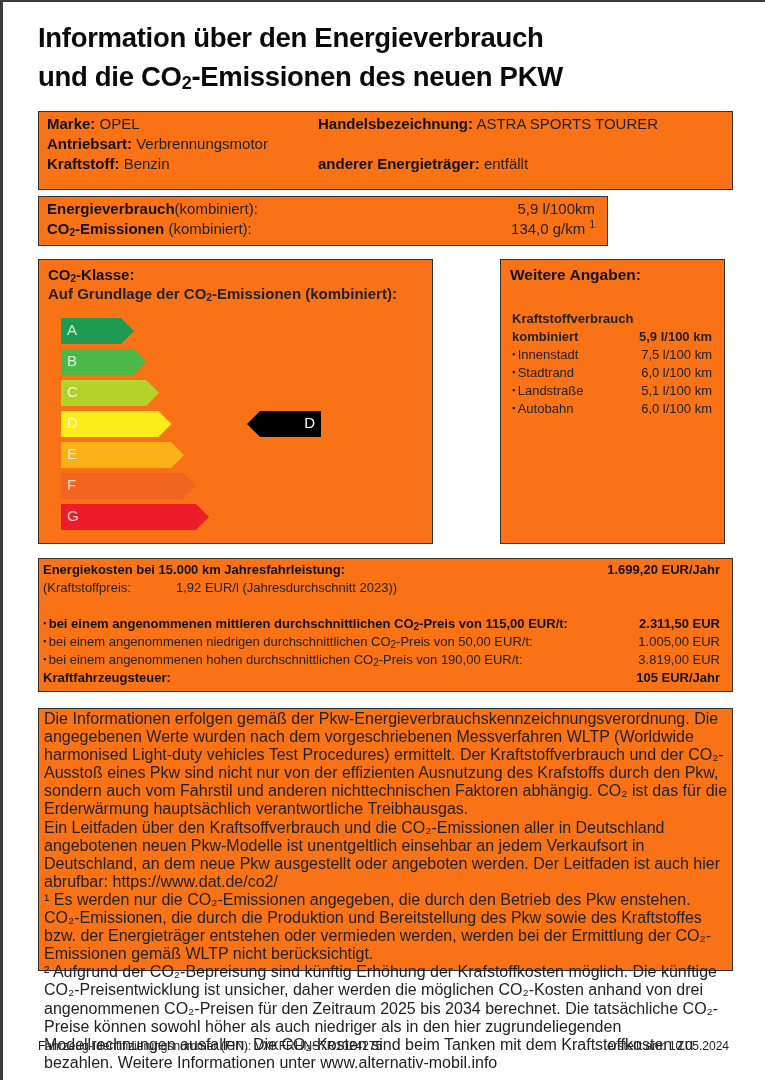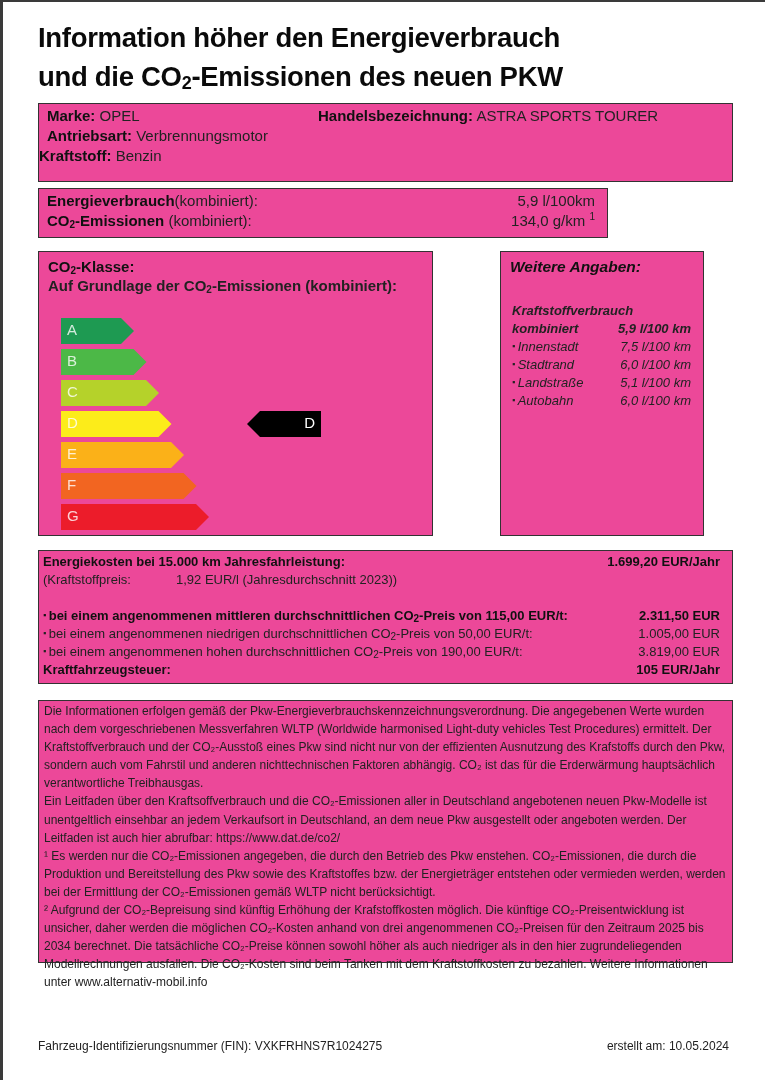--- a/index.html
+++ b/index.html
@@ -3,74 +3,78 @@
 <meta charset="utf-8">
 <style>
   html, body { margin:0; padding:0; }
   body {
     width:765px; height:1080px; background:#ffffff; position:relative; overflow:hidden;
     font-family: "Liberation Sans", "DejaVu Sans", sans-serif; color:#111;
   }
   .frame-left { position:absolute; left:0; top:0; width:3px; height:1080px; background:#3a3a3a; }
   .frame-top { position:absolute; left:0; top:0; width:765px; height:2px; background:#3a3a3a; }
   .title { position:absolute; left:38px; top:18px; font-size:27.5px; font-weight:bold; line-height:39px; letter-spacing:-0.3px; color:#0a0a0a; }
-  .box { position:absolute; border:1.5px solid #333; box-sizing:border-box; background:#ec4899; }
+  .box { position:absolute; border:1.5px solid #333; box-sizing:border-box; background:#f97316;margin-top:8px; }
   .t { position:absolute; white-space:nowrap; font-size:15px; color:#222; }
   .b { font-weight:bold; color:#111; }
   sub.co { font-size:10px; vertical-align:-2px; line-height:0; }
   sup.fn { font-size:10px; vertical-align:6px; line-height:0; }
 
   
   #b1 { left:38px; top:103px; width:695px; height:79px; }
   
   #b2 { left:38px; top:188px; width:570px; height:50px; }
   
   #b3 { left:38px; top:251px; width:395px; height:285px; }
-  #b4 { left:500px; top:251px; width:204px; height:285px;font-style:italic; }
+  #b4 { left:500px; top:251px; width:225px; height:285px; }
   
   #b5 { left:38px; top:550px; width:695px; height:134px; }
   #b6 { left:38px; top:700px; width:695px; height:263px; }
 
   .bar { position:absolute; height:26px; }
   .bar svg { display:block; }
   .bar-label { position:absolute; left:6px; top:3px; font-size:15px; color:#ffffffcc; font-family:"Liberation Sans", sans-serif; }
   .indicator { position:absolute; left:247px; top:410px; width:74px; height:26px; }
   .indicator-label { position:absolute; right:6px; top:3px; font-size:15px; color:#fff; }
 
-  .small { font-size:12px; color:#222; line-height:18.1px; white-space:normal; }
+  .small { font-size:16px; color:#222; line-height:18.1px; white-space:normal; }
   .cost { font-size:13px; }
   .wa-row { position:absolute; font-size:13px; color:#222; white-space:nowrap; }
 </style>
 </head>
 <body>
 
 <div class="frame-left"></div>
 <div class="frame-top"></div>
 
 <div class="title">
-  <div>Information höher den Energieverbrauch</div>
+  <div>Information über den Energieverbrauch</div>
   <div><span>und die CO</span><sub class="co" style="font-size:18px;vertical-align:-3px">2</sub><span>-Emissionen des neuen PKW</span></div>
 </div>
 
 <div class="box" id="b1">
   <div class="t" style="left:8px;top:3px;">
     <span class="b">Marke:</span>
     <span>OPEL</span>
   </div>
   <div class="t" style="left:8px;top:23px;">
     <span class="b">Antriebsart:</span>
     <span>Verbrennungsmotor</span>
   </div>
   <div class="t" style="left:279px;top:3px;">
     <span class="b">Handelsbezeichnung:</span>
     <span>ASTRA SPORTS TOURER</span>
   </div>
-  <div class="t" style="left:0;top:43px;">
+  <div class="t" style="left:8px;top:43px;">
     <span class="b">Kraftstoff:</span>
     <span>Benzin</span>
+  </div>
+  <div class="t" style="left:279px;top:43px;">
+    <span class="b">anderer Energieträger:</span>
+    <span>entfällt</span>
   </div>
 </div>
 
 <div class="box" id="b2">
   <div class="t" style="left:8px;top:3px;">
     <span class="b">Energieverbrauch</span><span>(kombiniert):</span>
   </div>
   <div class="t" style="right:12px;top:3px;">5,9 l/100km</div>
   <div class="t" style="left:8px;top:23px;">
     <span class="b"><span>CO</span><sub class="co">2</sub><span>-Emissionen</span></span><span> (kombiniert):</span>

